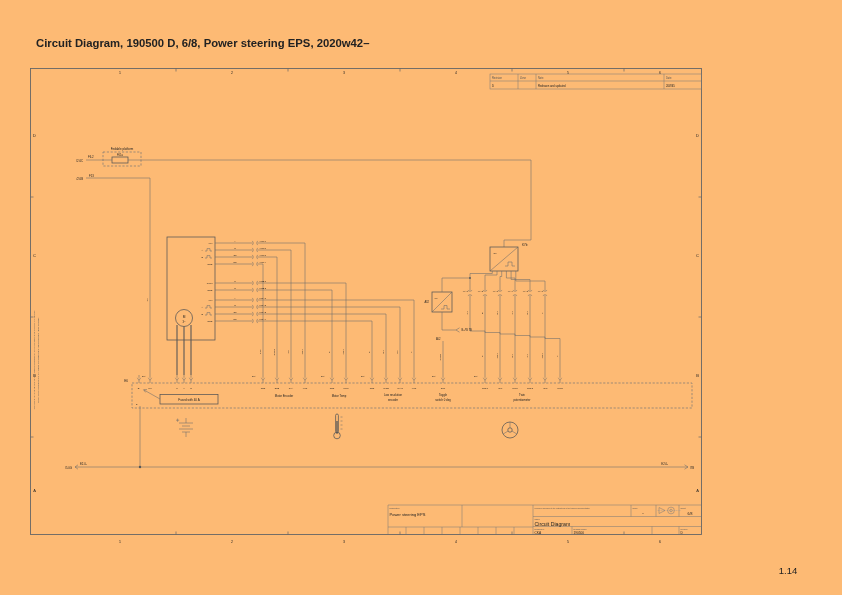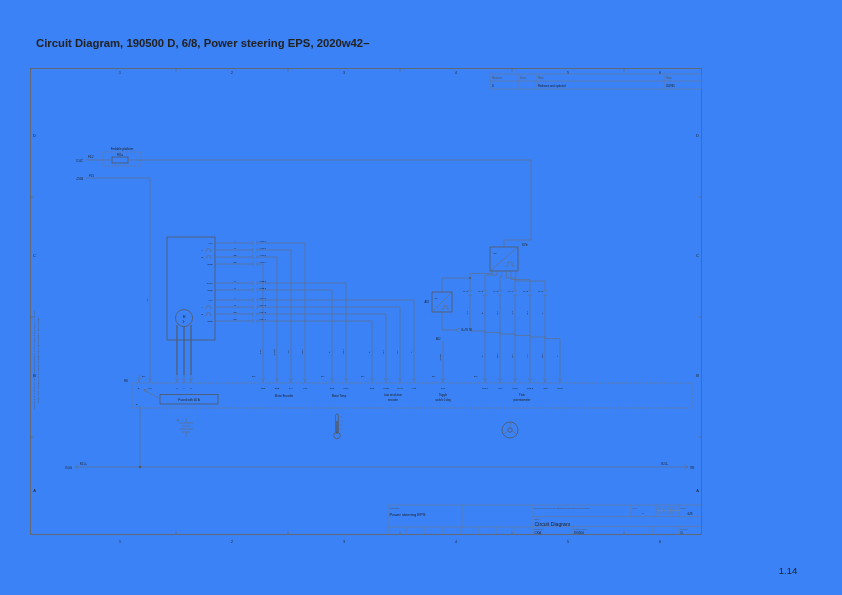--- a/index.html
+++ b/index.html
@@ -1,16 +1,16 @@
 <!DOCTYPE html>
 <html><head>
 <meta charset="utf-8">
 <style>
   html,body{margin:0;padding:0;background:#fff;}
-  .page{position:relative;width:842px;height:595px;background:#3b82f6;overflow:hidden;}
+  .page{position:relative;width:842px;height:595px;background:#fdba74;overflow:hidden;}
   svg{position:absolute;left:0;top:0;}
   text{font-family:"Liberation Sans","DejaVu Sans",sans-serif;fill:#222;}
   .w{fill:none;stroke:#6a6a6a;stroke-width:.55;}
   .wb{fill:none;stroke:#555;stroke-width:1.05;}
   .bx{fill:none;stroke:#555;stroke-width:.75;}
   .dsh{fill:none;stroke:#777;stroke-width:.7;stroke-dasharray:2.2 1.6;}
   .frm{fill:none;stroke:#666;stroke-width:.9;}
   .tbl{fill:none;stroke:#777;stroke-width:.5;}
   .tk{stroke:#666;stroke-width:.7;}
   .t18{font-size:1.8px;fill:#555;}

